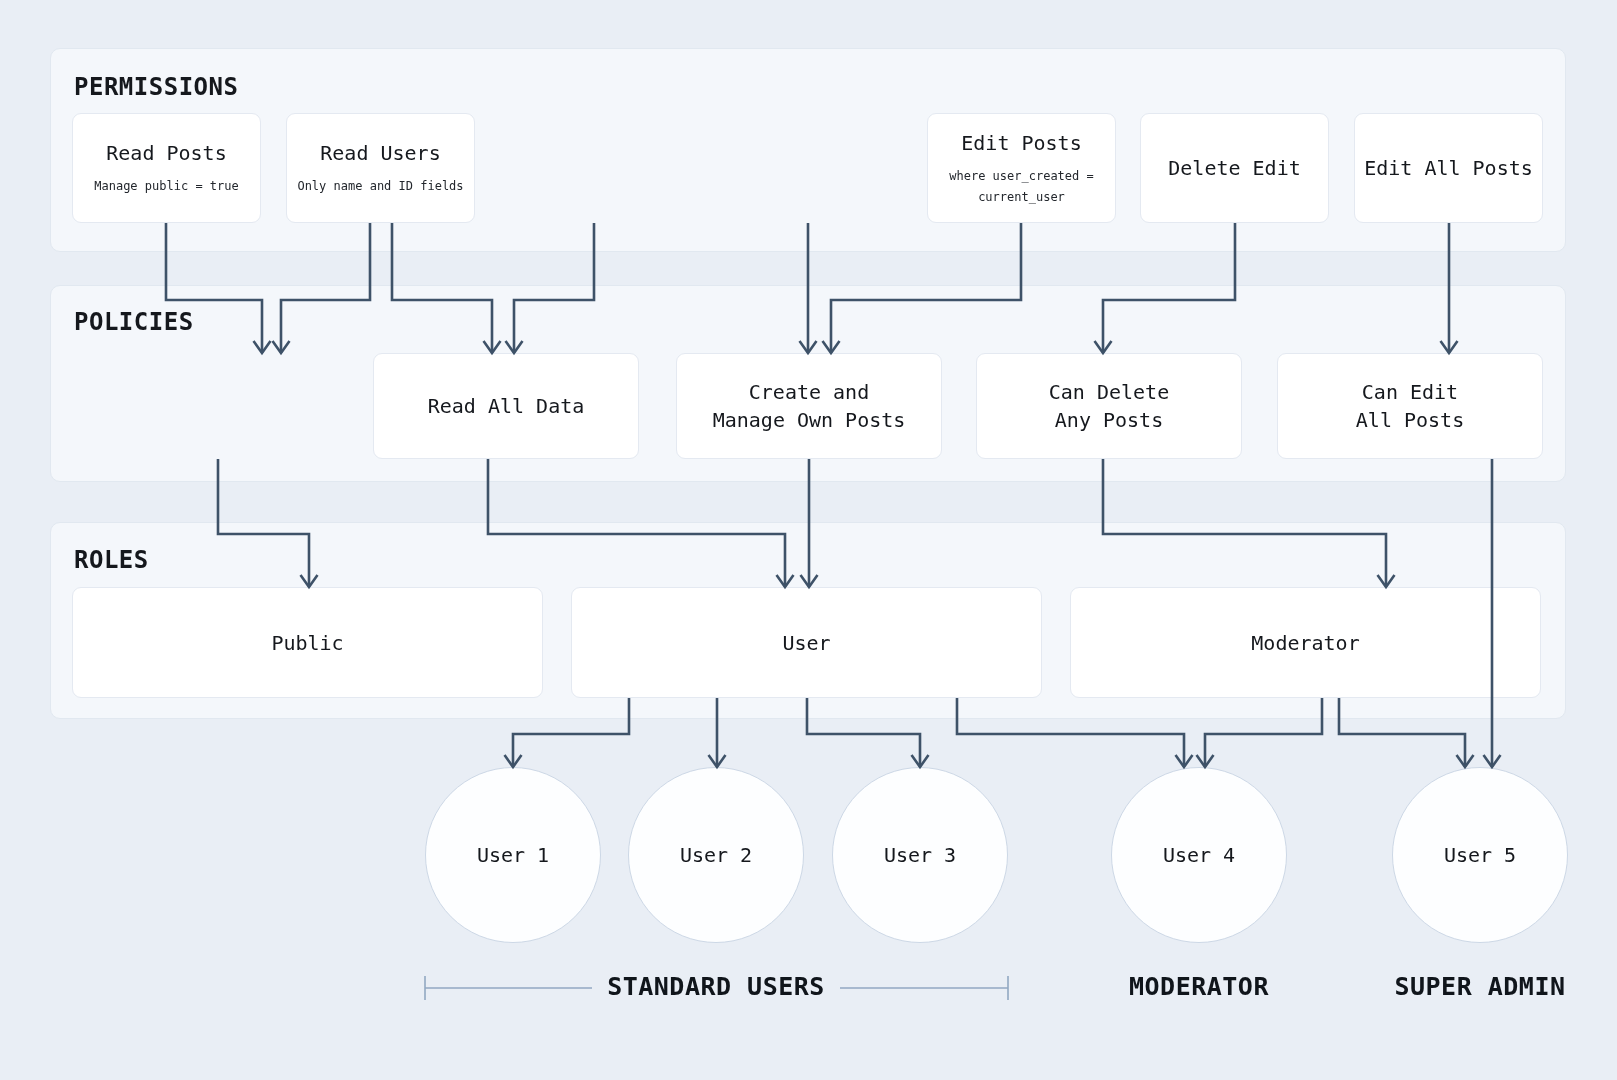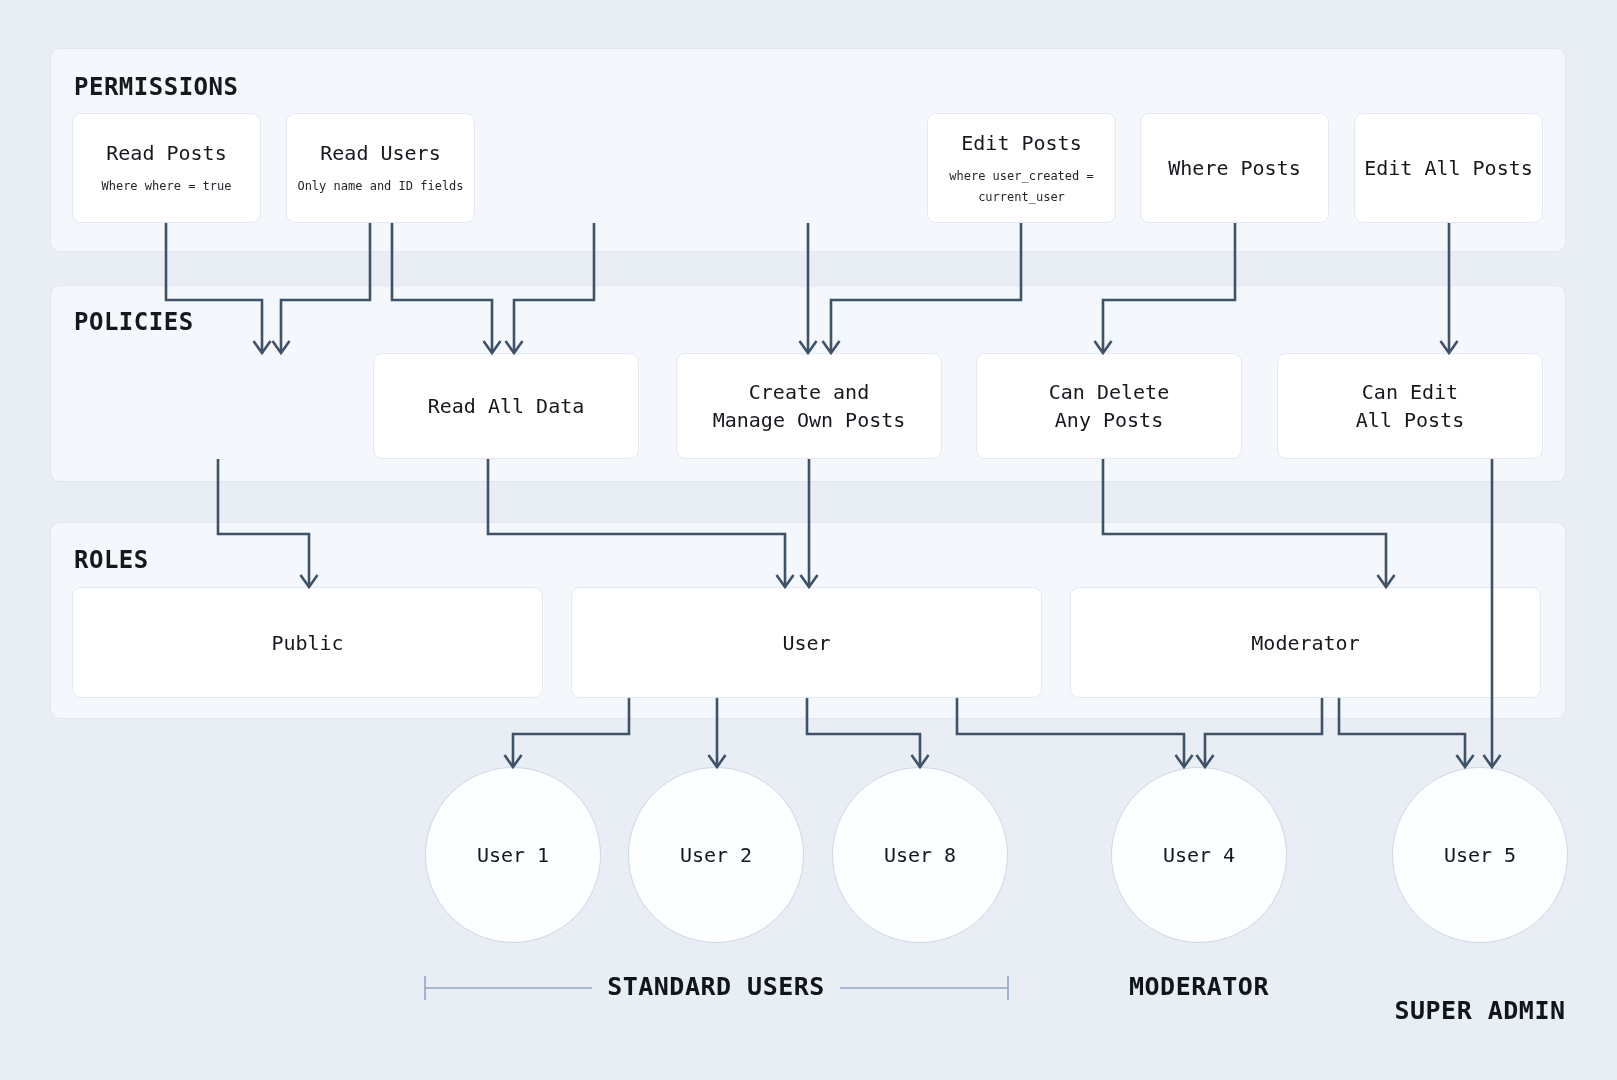--- a/index.html
+++ b/index.html
@@ -46,52 +46,52 @@
   .circle{position:absolute;top:767px;width:176px;height:176px;border-radius:50%;
     background:#fdfeff;border:1.5px solid var(--circle-border);box-sizing:border-box;
     display:flex;align-items:center;justify-content:center;z-index:1;}
   .circle .title{font-size:20px;color:var(--text);}
   .c1{left:425px}.c2{left:628px}.c3{left:832px}.c4{left:1111px}.c5{left:1392px}
 
   .group-label{position:absolute;top:972px;transform:translateX(-50%);font-size:25px;
     font-weight:bold;letter-spacing:.5px;color:#10151b;white-space:nowrap;z-index:2;}
   #label-standard-users{left:716px;}
   #label-moderator{left:1199px;}
-  #label-super-admin{left:1480px;margin-top:24px;}
+  #label-super-admin{left:1480px;}
 
   #edges-svg{position:absolute;left:0;top:0;z-index:5;pointer-events:none;}
 </style>
 </head>
 <body>
 
 <div id="canvas">
 
   <div class="container" id="permissions-container"></div>
   <div class="container" id="policies-container"></div>
   <div class="container" id="roles-container"></div>
 
   <div class="section-label" id="permissions-label">PERMISSIONS</div>
   <div class="section-label" id="policies-label">POLICIES</div>
   <div class="section-label" id="roles-label">ROLES</div>
 
   <div class="node perm p1">
     <div class="title">Read Posts</div>
-    <div class="subtitle">Where where = true</div>
+    <div class="subtitle">Manage public = true</div>
   </div>
   <div class="node perm p2">
     <div class="title">Read Users</div>
     <div class="subtitle">Only name and ID fields</div>
   </div>
   <div class="node perm p5">
     <div class="title">Edit Posts</div>
     <div class="subtitle">where user_created =
 current_user</div>
   </div>
   <div class="node perm p6">
-    <div class="title">Where Posts</div>
+    <div class="title">Delete Edit</div>
   </div>
   <div class="node perm p7">
     <div class="title">Edit All Posts</div>
   </div>
 
   <div class="node pol pol2">
     <div class="title">Read All Data</div>
   </div>
   <div class="node pol pol3">
     <div class="title">Create and
@@ -116,21 +116,21 @@
     <div class="title">Moderator</div>
   </div>
 
   <div class="circle c1">
     <div class="title">User 1</div>
   </div>
   <div class="circle c2">
     <div class="title">User 2</div>
   </div>
   <div class="circle c3">
-    <div class="title">User 8</div>
+    <div class="title">User 3</div>
   </div>
   <div class="circle c4">
     <div class="title">User 4</div>
   </div>
   <div class="circle c5">
     <div class="title">User 5</div>
   </div>
 
   <div class="group-label" id="label-standard-users">STANDARD USERS</div>
   <div class="group-label" id="label-moderator">MODERATOR</div>

